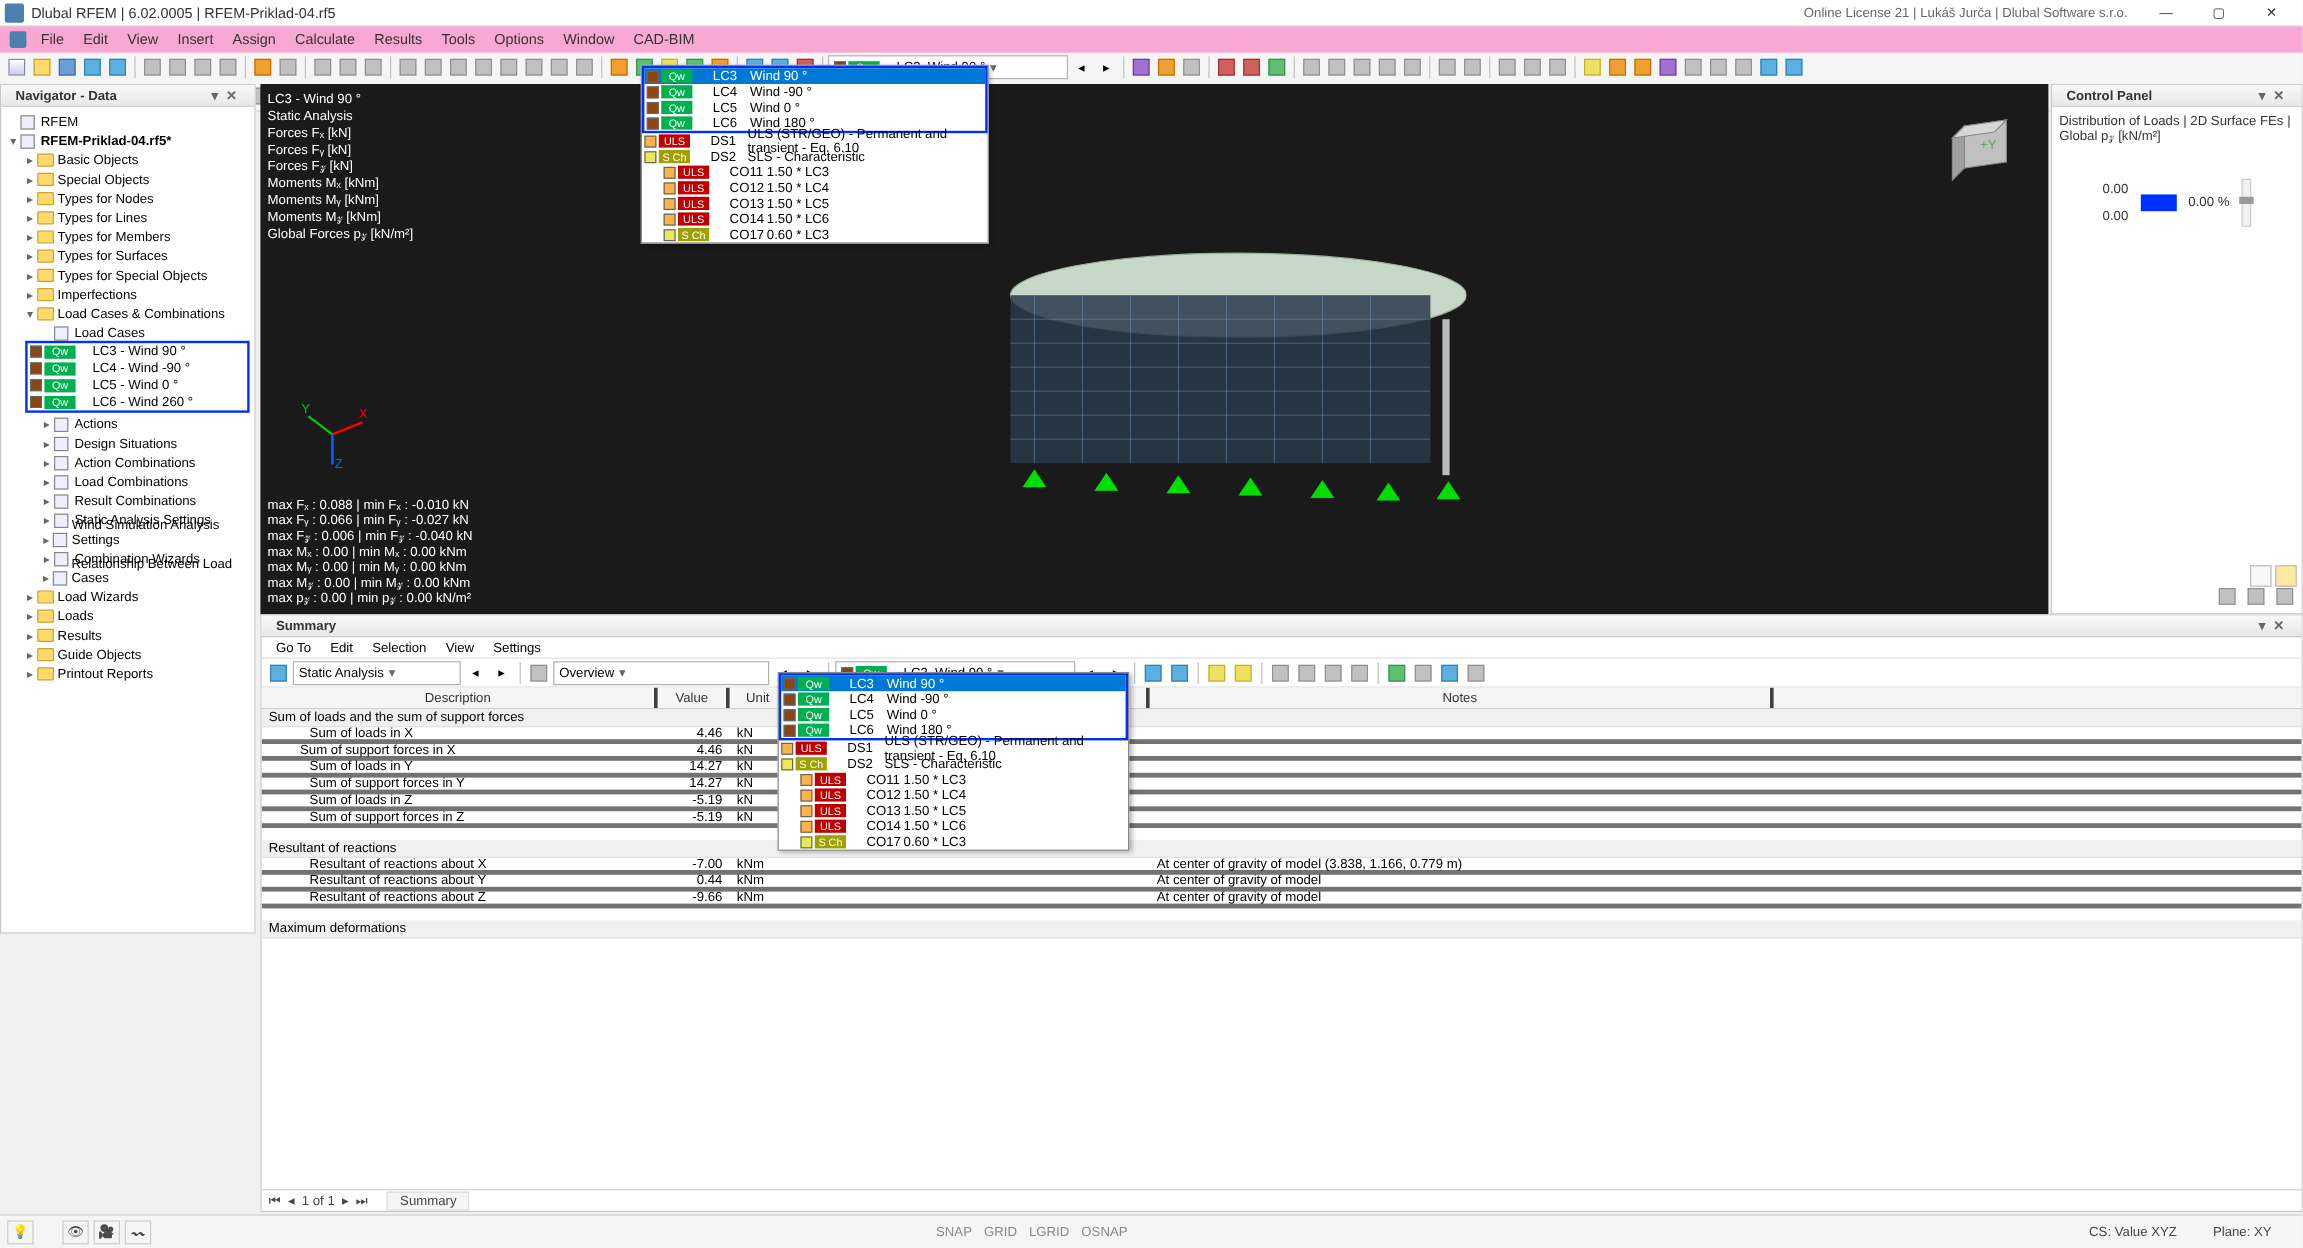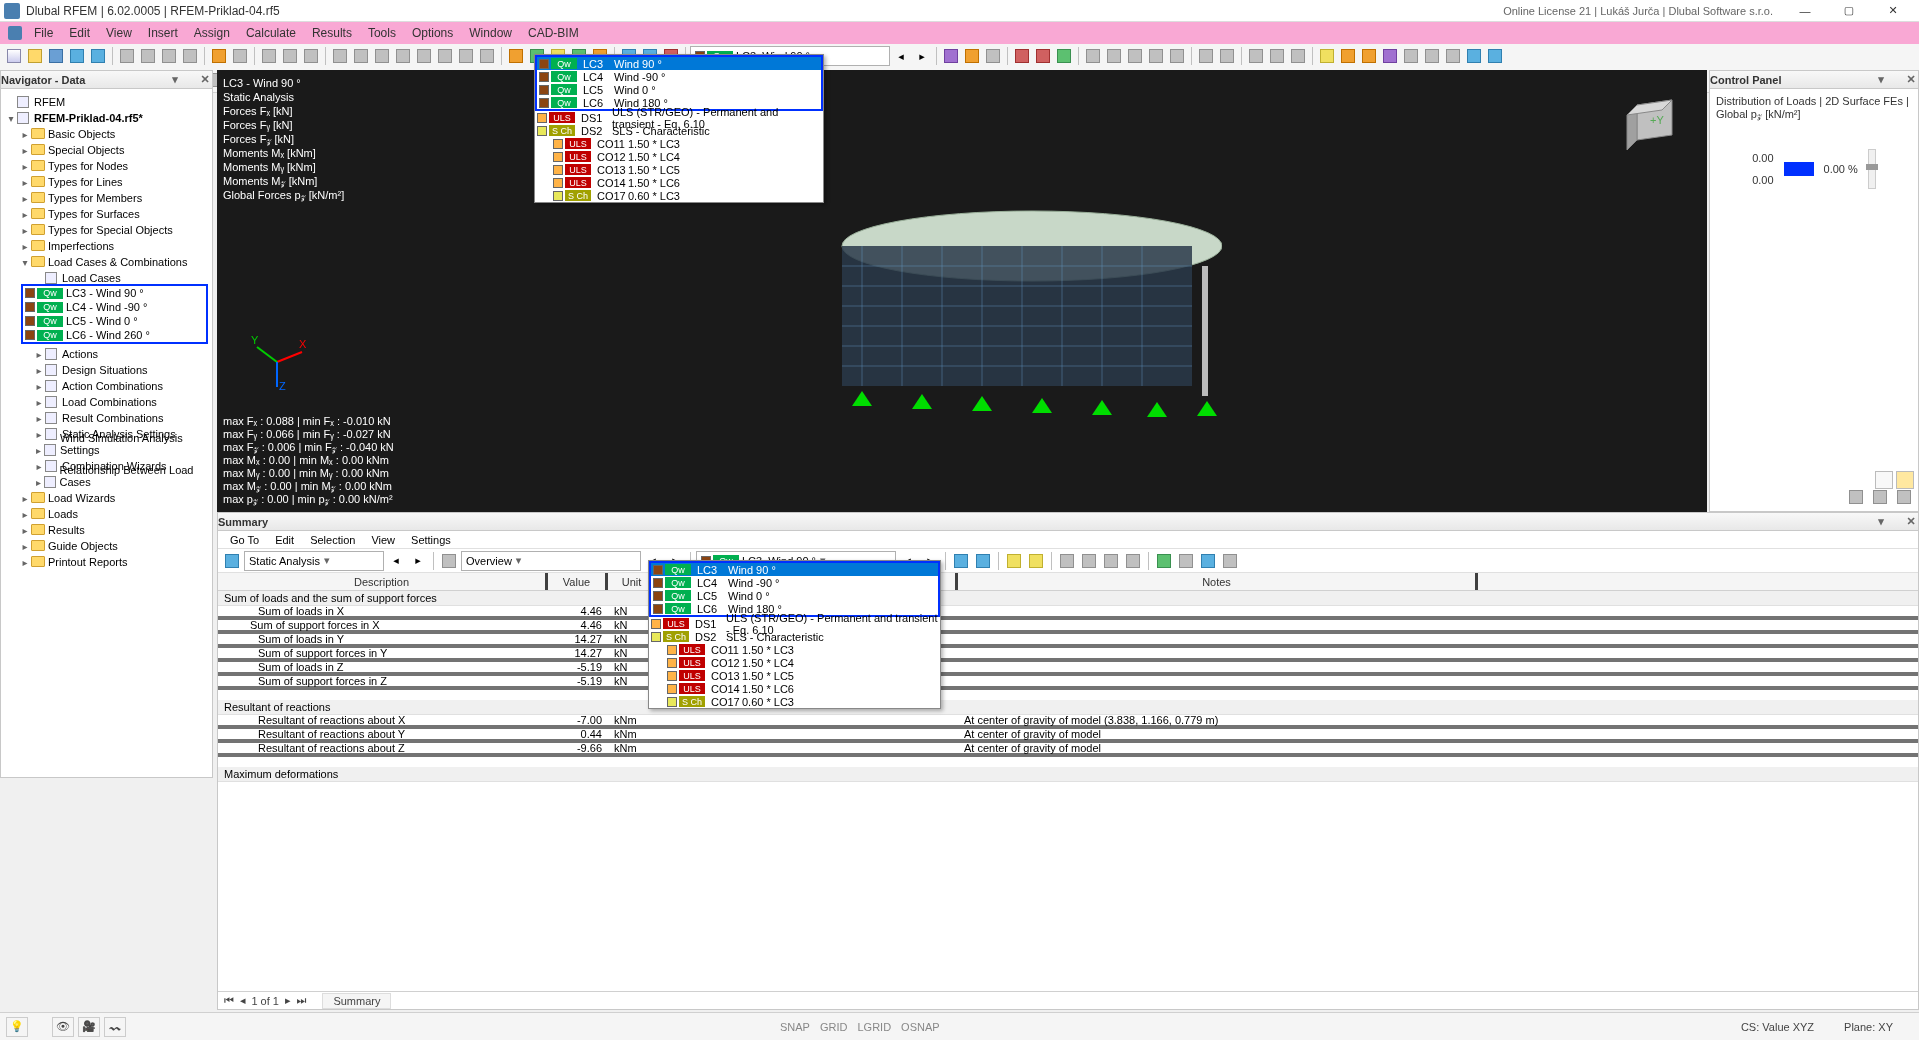--- a/index.html
+++ b/index.html
@@ -21,35 +21,35 @@
 
 .toolbars { background: #f5f5f5; border-bottom: 1px solid #d0d0d0; }
 .tbrow { height: 24px; display: flex; align-items: center; padding: 0 4px; gap: 1px; }
 .tbtn { width: 20px; height: 20px; display: inline-flex; align-items: center; justify-content: center; border: 1px solid transparent; }
 .tsep { width: 1px; height: 18px; background: #c0c0c0; margin: 0 3px; }
 .combo { height: 20px; border: 1px solid #b0b0b0; background: #fff; display: flex; align-items: center; padding: 0 4px; font-size: 11px; position: relative; }
 .combo .arrow { margin-left: 4px; color: #666; }
 
 
 .navigator { position: absolute; left: 0; top: 70px; width: 213px; height: 708px; background: #fff; border: 1px solid #c8c8c8; }
-.panel-header { height: 18px; background: linear-gradient(#f8f8f8,#e8e8e8); border-bottom: 1px solid #c8c8c8; display: flex; align-items: center; padding: 0 0; font-weight: 600; color: #333; gap: 16px; }
+.panel-header { height: 18px; background: linear-gradient(#f8f8f8,#e8e8e8); border-bottom: 1px solid #c8c8c8; display: flex; align-items: center; padding: 0 12px; font-weight: 600; color: #333; }
 .panel-header .spacer { flex: 1; }
 .panel-header .px { width: 14px; text-align: center; color: #666; cursor: pointer; }
 .tree { padding: 3px 0; overflow: auto; height: calc(100% - 18px); }
 .tree-row { display: flex; align-items: flex-end; height: 16px; padding-left: 4px; cursor: default; }
 .tw { width: 12px; text-align: center; color: #666; font-size: 10px; }
 .folder-icon { width: 14px; height: 12px; display: inline-block; margin-right: 3px; }
 .folder-icon::before { content: ""; display: block; width: 12px; height: 9px; background: #ffd96a; border: 1px solid #d0a030; border-radius: 1px; }
 .small-icon { width: 14px; height: 12px; display: inline-block; margin-right: 3px; position: relative; }
 .small-icon::before { content: ""; display: block; width: 10px; height: 10px; border: 1px solid #888; background: #eef; }
 
 .lc-group { border: 2px solid #0030ff; margin: 0 4px 0 20px; }
 .lc-row { display: flex; align-items: center; height: 14px; padding: 0 2px; }
 .lc-sq { width: 10px; height: 10px; border: 1px solid #666; margin-right: 2px; }
-.lc-badge { width: 26px; height: 11px; font-size: 9px; color: #fff; display: inline-flex; align-items: center; justify-content: center; margin-right: 3px; }
+.lc-badge { width: 26px; height: 11px; font-size: 9px; color: #fff; display: inline-flex; align-items: center; justify-content: center; margin-right: 14px; }
 .qw { background: #00b050; }
 .uls { background: #c00000; }
 .sch { background: #a0a000; }
 
 
 .viewport { position: absolute; left: 217px; top: 70px; right: 212px; height: 442px; background: #1a1a1a; overflow: hidden; }
 .vp-info-tl { position: absolute; left: 6px; top: 6px; color: #fff; font-size: 11px; line-height: 14px; }
 .vp-info-bl { position: absolute; left: 6px; bottom: 6px; color: #fff; font-size: 11px; line-height: 13px; font-family: "Segoe UI", sans-serif; margin-top: 19px; }
 .viewcube { position: absolute; right: 20px; top: 20px; width: 70px; height: 70px; }
 .axis { position: absolute; left: 30px; bottom: 120px; width: 60px; height: 60px; }

